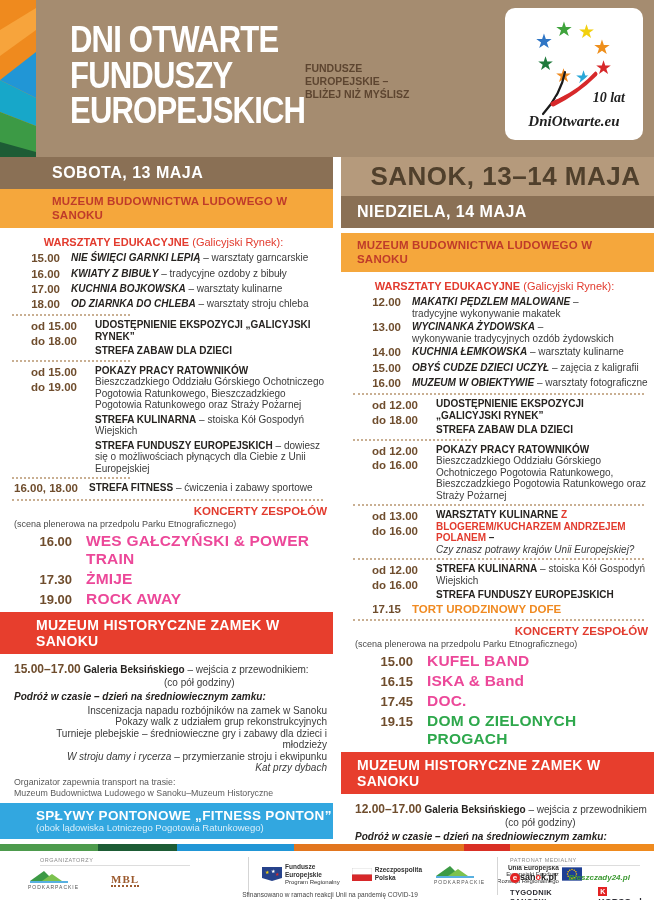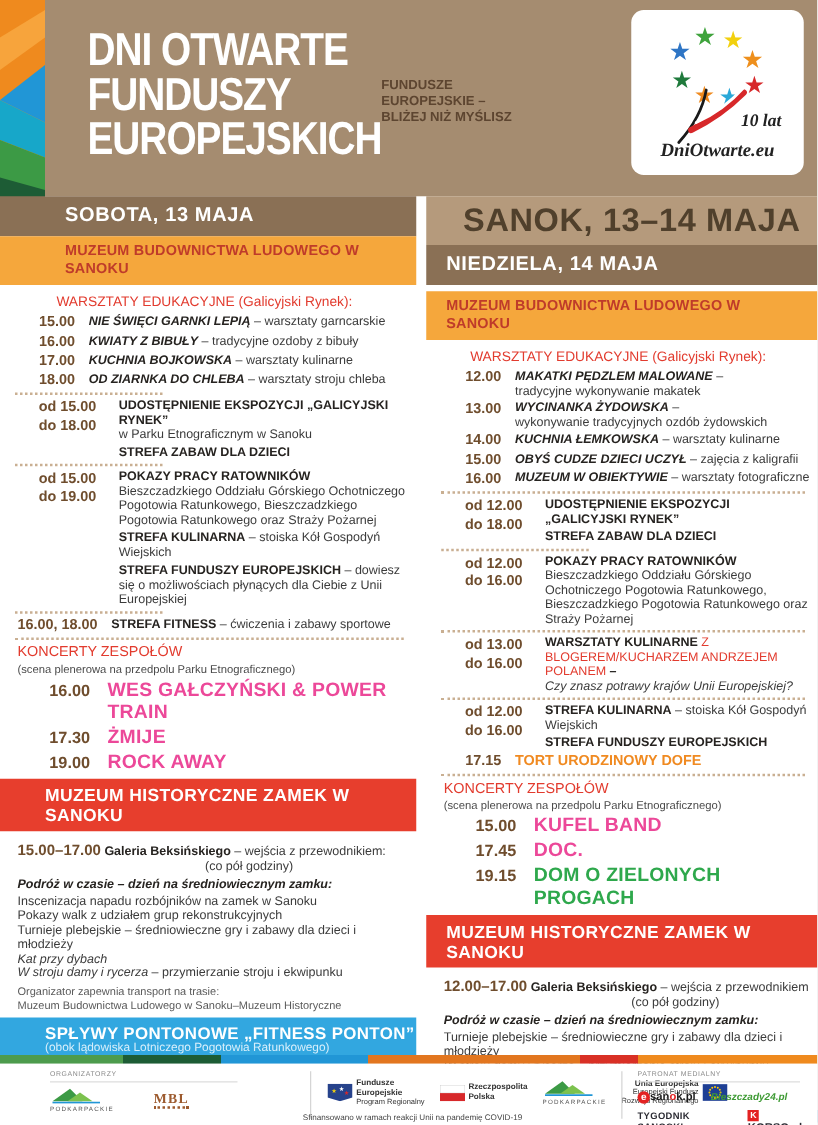--- a/index.html
+++ b/index.html
@@ -21,21 +21,21 @@
   .col-right{left:341px;width:313px;}
 
   .day-bar{background:#8a7055;color:#fff;font-weight:bold;font-size:16px;padding:7px 0 7px 52px;letter-spacing:.5px;}
   .col-right .day-bar{padding-left:16px;}
   .sanok-bar{background:#b59a7c;color:#50402c;font-weight:bold;font-size:26px;padding:5px 0 4px 16px;letter-spacing:.5px;white-space:nowrap;text-align:center;}
   .venue-bar{background:#f5a73c;color:#bf3b2a;font-weight:bold;font-size:11.5px;padding:6px 12px 6px 52px;letter-spacing:.2px;}
   .col-right .venue-bar{margin-top:5px;padding-left:16px;}
 
   .content{padding:5px 6px 0 0;}
   .center-head{text-align:center;margin:3px 0 4px 0;font-size:11px;}
-  .red-b{color:#e23b2e;font-weight:normal;}
+  .red-b{color:#e23b2e;font-weight:bold;text-align:right;}
   .red-n{color:#e23b2e;}
   .row{display:flex;margin:2px 0;}
   .time{flex:0 0 60px;text-align:right;font-weight:bold;color:#6f4d2d;font-size:11.5px;}
   .time2{flex:0 0 60px;text-align:center;padding-left:24px;font-weight:bold;color:#6f4d2d;font-size:11.5px;line-height:1.3;}
   .txt{margin-left:11px;flex:1;}
   .evt{font-weight:bold;font-style:italic;color:#262320;}
   .bold{font-weight:bold;color:#262320;}
   .it{font-style:italic;}
   .sub{color:#3b3b3b;}
   .gap{height:3px;}
@@ -151,21 +151,20 @@
       <div class="row">
         <span class="time">18.00</span>
         <span class="txt"><span class="evt">OD ZIARNKA DO CHLEBA</span> <span class="sub">– warsztaty stroju chleba</span></span>
       </div>
 
       <div class="dot-s"></div>
       <div class="row">
         <span class="time2"><span>od 15.00</span><br><span>do 18.00</span></span>
         <span class="txt">
           <span class="bold">UDOSTĘPNIENIE EKSPOZYCJI „GALICYJSKI RYNEK”</span>
-          <div class="sub">w Parku Etnograficznym w Sanoku</div>
           <div class="gap"></div>
           <div class="bold">STREFA ZABAW DLA DZIECI</div>
         </span>
       </div>
 
       <div class="dot-s"></div>
       <div class="row">
         <span class="time2"><span>od 15.00</span><br><span>do 19.00</span></span>
         <span class="txt">
           <div class="bold">POKAZY PRACY RATOWNIKÓW</div>
@@ -204,26 +203,26 @@
 
     <div class="content">
       <div style="margin-left:14px;">
         <span class="time" style="font-size:12px;">15.00–17.00</span>
         <span class="bold">Galeria Beksińskiego</span>
         <span class="sub">– wejścia z przewodnikiem:</span>
         <div class="sub" style="margin-left:150px;">(co pół godziny)</div>
       </div>
       <div class="gap"></div>
       <div class="bold it" style="margin-left:14px;">Podróż w czasie – dzień na średniowiecznym zamku:</div>
-      <div style="margin-left:14px;margin-top:2px;">
+      <div style="margin-left:14px;margin-top:2px;text-align:right;">
         <div><span class="it"></span><span>Inscenizacja napadu rozbójników na zamek w Sanoku</span></div>
         <div><span class="it"></span><span>Pokazy walk z udziałem grup rekonstrukcyjnych</span></div>
         <div><span class="it"></span><span>Turnieje plebejskie – średniowieczne gry i zabawy dla dzieci i młodzieży</span></div>
+        <div><span class="it">W stroju damy i rycerza</span><span> – przymierzanie stroju i ekwipunku</span></div>
         <div><span class="it">Kat przy dybach</span><span></span></div>
-        <div><span class="it">W stroju damy i rycerza</span><span> – przymierzanie stroju i ekwipunku</span></div>
       </div>
       <div class="gap"></div>
       <div class="trans">
         <div>Organizator zapewnia transport na trasie:</div>
         <div>Muzeum Budownictwa Ludowego w Sanoku–Muzeum Historyczne</div>
       </div>
     </div>
 
     <div class="secbar blue-bar">
       <div class="t1">SPŁYWY PONTONOWE „FITNESS PONTON”</div>
@@ -322,20 +321,24 @@
       </div>
       <div class="dot-l"></div>
 
       <div class="concert-head red-b">KONCERTY ZESPOŁÓW</div>
       <div class="concert-note">(scena plenerowa na przedpolu Parku Etnograficznego)</div>
       <div class="c-row">
         <span class="c-time">15.00</span>
         <span class="c-name">KUFEL BAND</span>
       </div>
       <div class="c-row">
+        <span class="c-time">16.15</span>
+        <span class="c-name">ISKA &amp; Band</span>
+      </div>
+      <div class="c-row">
         <span class="c-time">17.45</span>
         <span class="c-name">DOC.</span>
       </div>
       <div class="c-row">
         <span class="c-time">19.15</span>
         <span class="c-name c-green">DOM O ZIELONYCH PROGACH</span>
       </div>
     </div>
 
     <div class="secbar red-bar">MUZEUM HISTORYCZNE ZAMEK W SANOKU</div>
@@ -364,21 +367,21 @@
       
       
     </div>
 
   </div>
 
   <div class="strip"></div>
 
   <div class="footer">
     <div class="f-label" style="left:40px;width:150px;">ORGANIZATORZY</div>
-    <div class="f-group" style="left:40px;top:18px;gap:32px;">
+    <div class="f-group" style="left:28px;top:18px;gap:32px;">
       <div class="mini">
         <div>
           <svg width="42" height="14" viewBox="0 0 42 14">
             <polygon points="2,12 16,2 26,12" fill="#3c9a45"></polygon>
             <polygon points="14,12 24,5 34,12" fill="#7cc24e"></polygon>
             <path d="M2,13 L40,13" stroke="#2196d6" stroke-width="1.4"></path>
           </svg>
           <div class="pk-text">PODKARPACKIE</div>
         </div>
       </div>

